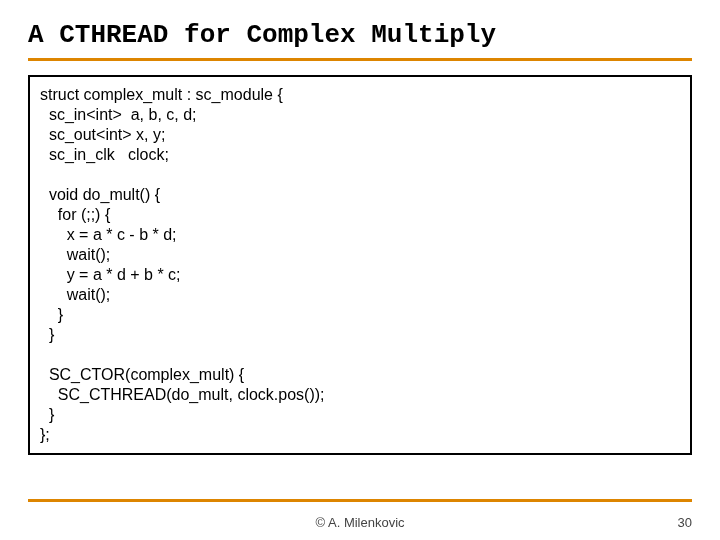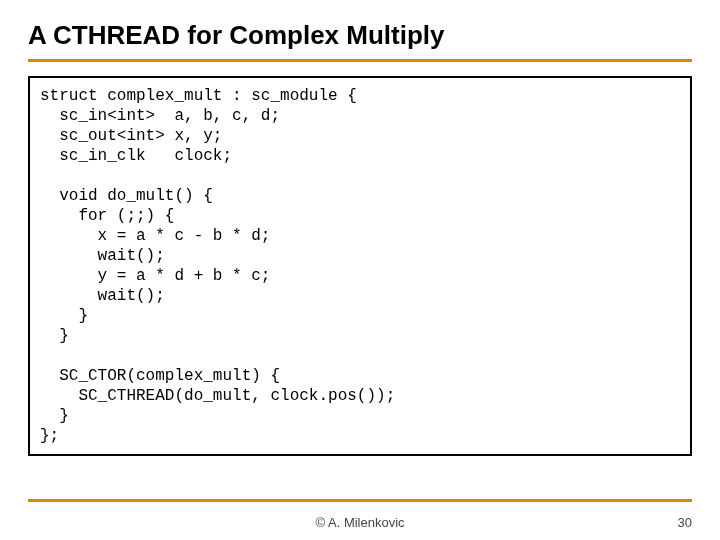--- a/index.html
+++ b/index.html
@@ -15,33 +15,34 @@
     width: 100%;
     height: 100%;
     padding: 20px 28px 0 28px;
     position: relative;
   }
   .title {
     font-size: 26px;
     font-weight: bold;
     color: #000;
     padding-bottom: 6px;
+    font-family: Liberation Mono, monospace;
   }
   .underline {
     height: 3px;
     background: #dd8500;
     width: 100%;
     margin-top: 2px;
   }
   .code-box {
     margin-top: 14px;
     border: 2px solid #000;
     background: #fff;
     padding: 8px 10px 8px 10px;
-    font-family: Liberation Mono, monospace;
+    font-family: Liberation Sans, sans-serif;
     font-size: 16px;
     line-height: 1.25;
     white-space: pre;
     color: #000;
   }
   .footer-line {
     position: absolute;
     left: 28px;
     right: 28px;
     bottom: 38px;

